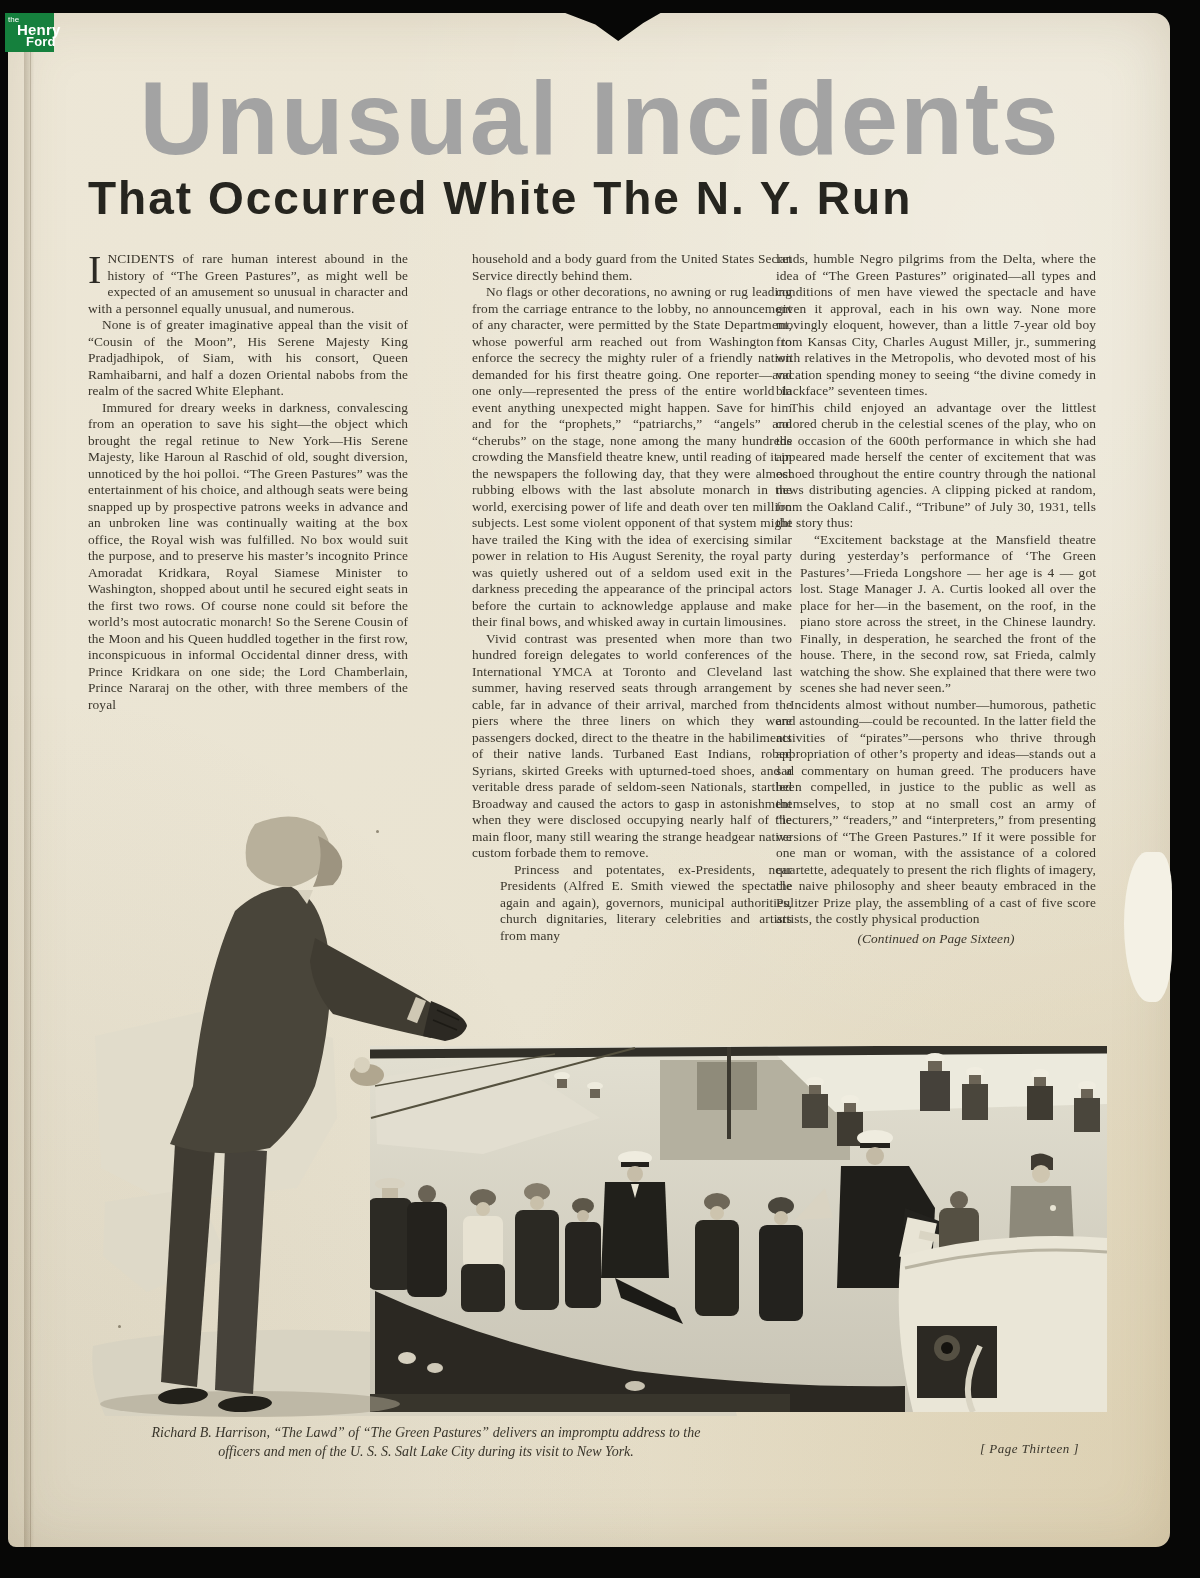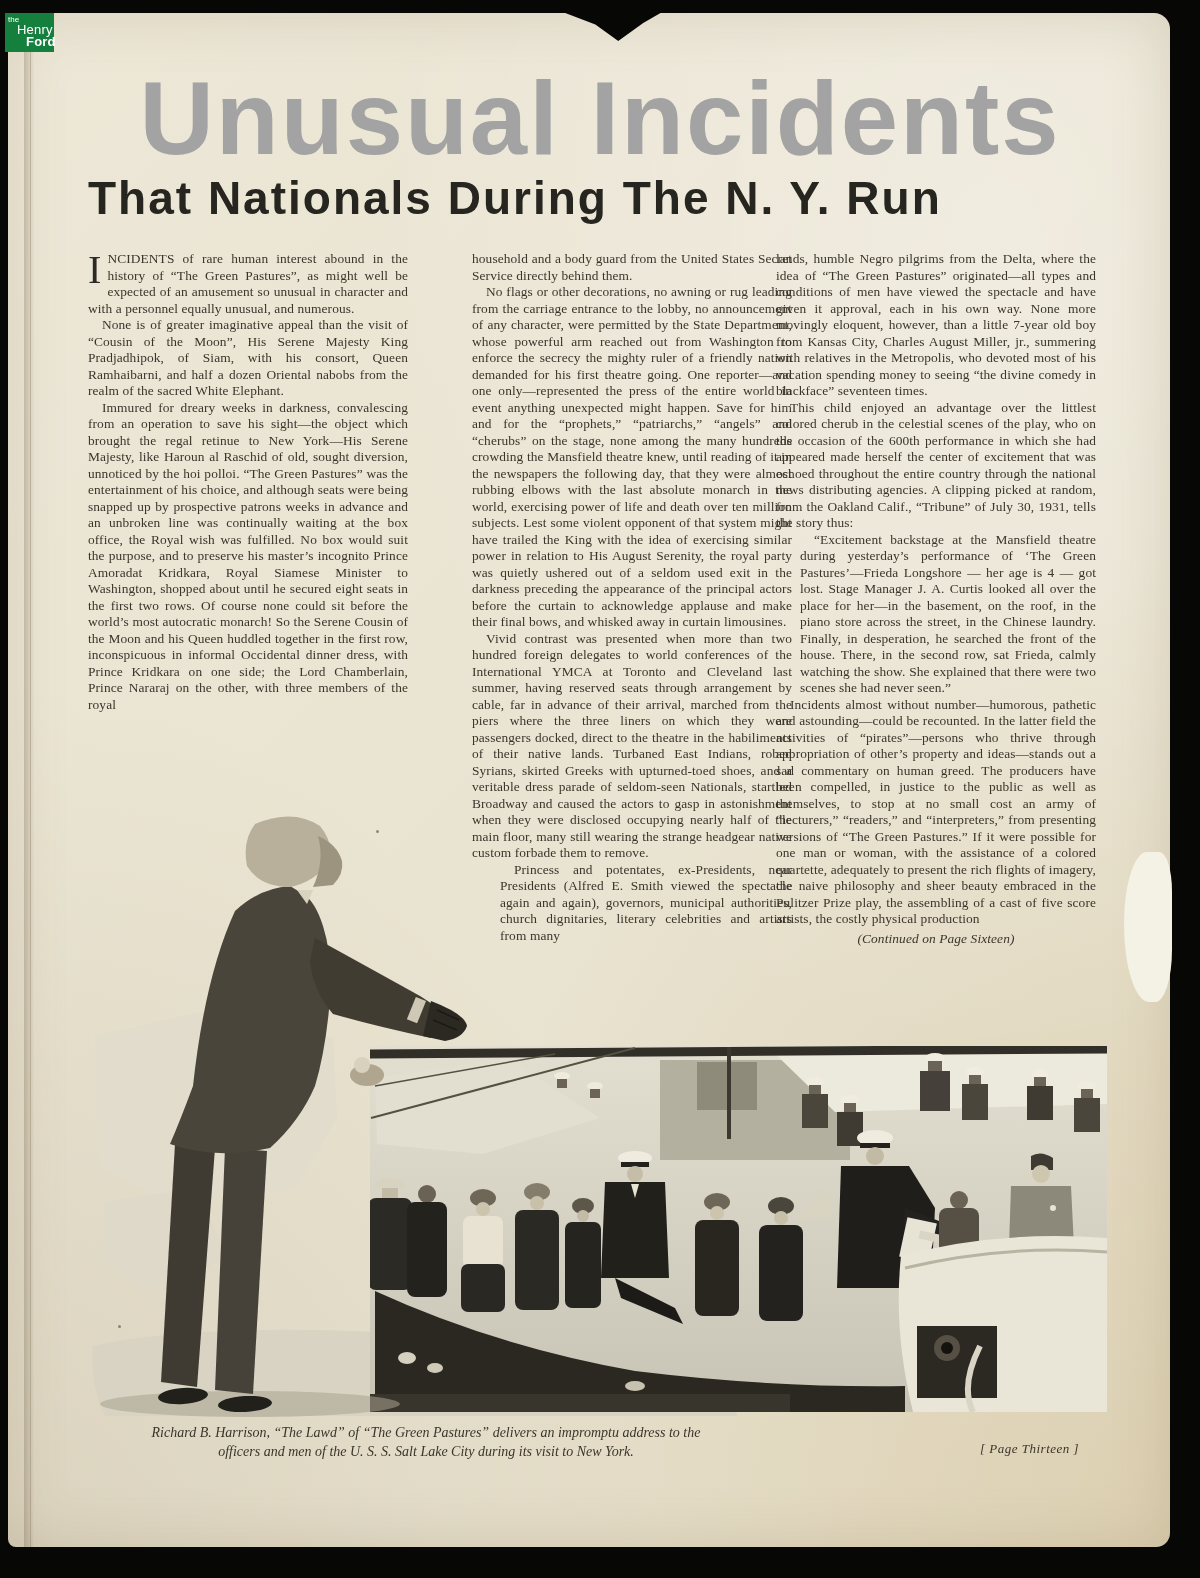--- a/index.html
+++ b/index.html
@@ -33,21 +33,21 @@
   .paper-chip{
     position:absolute;left:1124px;top:852px;width:48px;height:150px;
     background:#f4f1e5;border-radius:55% 30% 40% 60%;
   }
   .logo{
     position:absolute;left:5px;top:13px;width:49px;height:39px;
     background:#15803d;color:#fff;z-index:40;
     font-family:"Liberation Sans", sans-serif;
   }
   .logo-the{font-size:8px;line-height:9px;padding:2px 0 0 3px;}
-  .logo-henry{font-size:13px;font-weight:normal;line-height:11px;padding-left:12px;letter-spacing:.2px;}
+  .logo-henry{font-size:15px;font-weight:bold;line-height:11px;padding-left:12px;letter-spacing:.2px;}
   .logo-ford{font-size:13px;font-weight:bold;line-height:13px;padding-left:21px;letter-spacing:.2px;}
   .title{
     position:absolute;left:55px;width:1090px;top:64px;text-align:center;
     font-family:"Liberation Sans", sans-serif;font-weight:bold;
     font-size:103px;line-height:110px;letter-spacing:2px;color:#a3a3a3;
     white-space:nowrap;
   }
   .subtitle{
     position:absolute;left:88px;top:172px;
     font-family:"Liberation Sans", sans-serif;font-weight:bold;
@@ -92,21 +92,21 @@
 <div class="speck" style="left:376px;top:830px;"></div>
 <div class="speck" style="left:118px;top:1325px;"></div>
 
 <div class="logo">
   <div class="logo-the">the</div>
   <div class="logo-henry">Henry</div>
   <div class="logo-ford">Ford</div>
 </div>
 
 <div class="title">Unusual Incidents</div>
-<div class="subtitle">That Nationals During The N. Y. Run</div>
+<div class="subtitle">That Occurred White The N. Y. Run</div>
 
 <div id="col0" class="col">
     <p class="noindent"><span class="dropcap">I</span>NCIDENTS of rare human interest abound in the history of “The Green Pastures”, as might well be expected of an amusement so unusual in character and with a personnel equally unusual, and numerous.</p>
     <p>None is of greater imaginative appeal than the visit of “Cousin of the Moon”, His Serene Majesty King Pradjadhipok, of Siam, with his consort, Queen Ramhaibarni, and half a dozen Oriental nabobs from the realm of the sacred White Elephant.</p>
     <p>Immured for dreary weeks in darkness, convalescing from an operation to save his sight—the object which brought the regal retinue to New York—His Serene Majesty, like Haroun al Raschid of old, sought diversion, unnoticed by the hoi polloi. “The Green Pastures” was the entertainment of his choice, and although seats were being snapped up by prospective patrons weeks in advance and an unbroken line was continually waiting at the box office, the Royal wish was fulfilled. No box would suit the purpose, and to preserve his master’s incognito Prince Amoradat Kridkara, Royal Siamese Minister to Washington, shopped about until he secured eight seats in the first two rows. Of course none could sit before the world’s most autocratic monarch! So the Serene Cousin of the Moon and his Queen huddled together in the first row, inconspicuous in informal Occidental dinner dress, with Prince Kridkara on one side; the Lord Chamberlain, Prince Nararaj on the other, with three members of the royal</p>
   </div>
 <div id="col1" class="col">
     <p class="noindent">household and a body guard from the United States Secret Service directly behind them.</p>
     <p>No flags or other decorations, no awning or rug leading from the carriage entrance to the lobby, no announcement of any character, were permitted by the State Department, whose powerful arm reached out from Washington to enforce the secrecy the mighty ruler of a friendly nation demanded for his first theatre going. One reporter—and one only—represented the press of the entire world in event anything unexpected might happen. Save for him and for the “prophets,” “patriarchs,” “angels” and “cherubs” on the stage, none among the many hundreds crowding the Mansfield theatre knew, until reading of it in the newspapers the following day, that they were almost rubbing elbows with the last absolute monarch in the world, exercising power of life and death over ten million subjects. Lest some violent opponent of that system might have trailed the King with the idea of exercising similar power in relation to His August Serenity, the royal party was quietly ushered out of a seldom used exit in the darkness preceding the appearance of the principal actors before the curtain to acknowledge applause and make their final bows, and whisked away in curtain limousines.</p>
     <p>Vivid contrast was presented when more than two hundred foreign delegates to world conferences of the International YMCA at Toronto and Cleveland last summer, having reserved seats through arrangement by cable, far in advance of their arrival, marched from the piers where the three liners on which they were passengers docked, direct to the theatre in the habiliments of their native lands. Turbaned East Indians, robed Syrians, skirted Greeks with upturned-toed shoes, and a veritable dress parade of seldom-seen Nationals, startled Broadway and caused the actors to gasp in astonishment when they were disclosed occupying nearly half of the main floor, many still wearing the strange headgear native custom forbade them to remove.</p>

